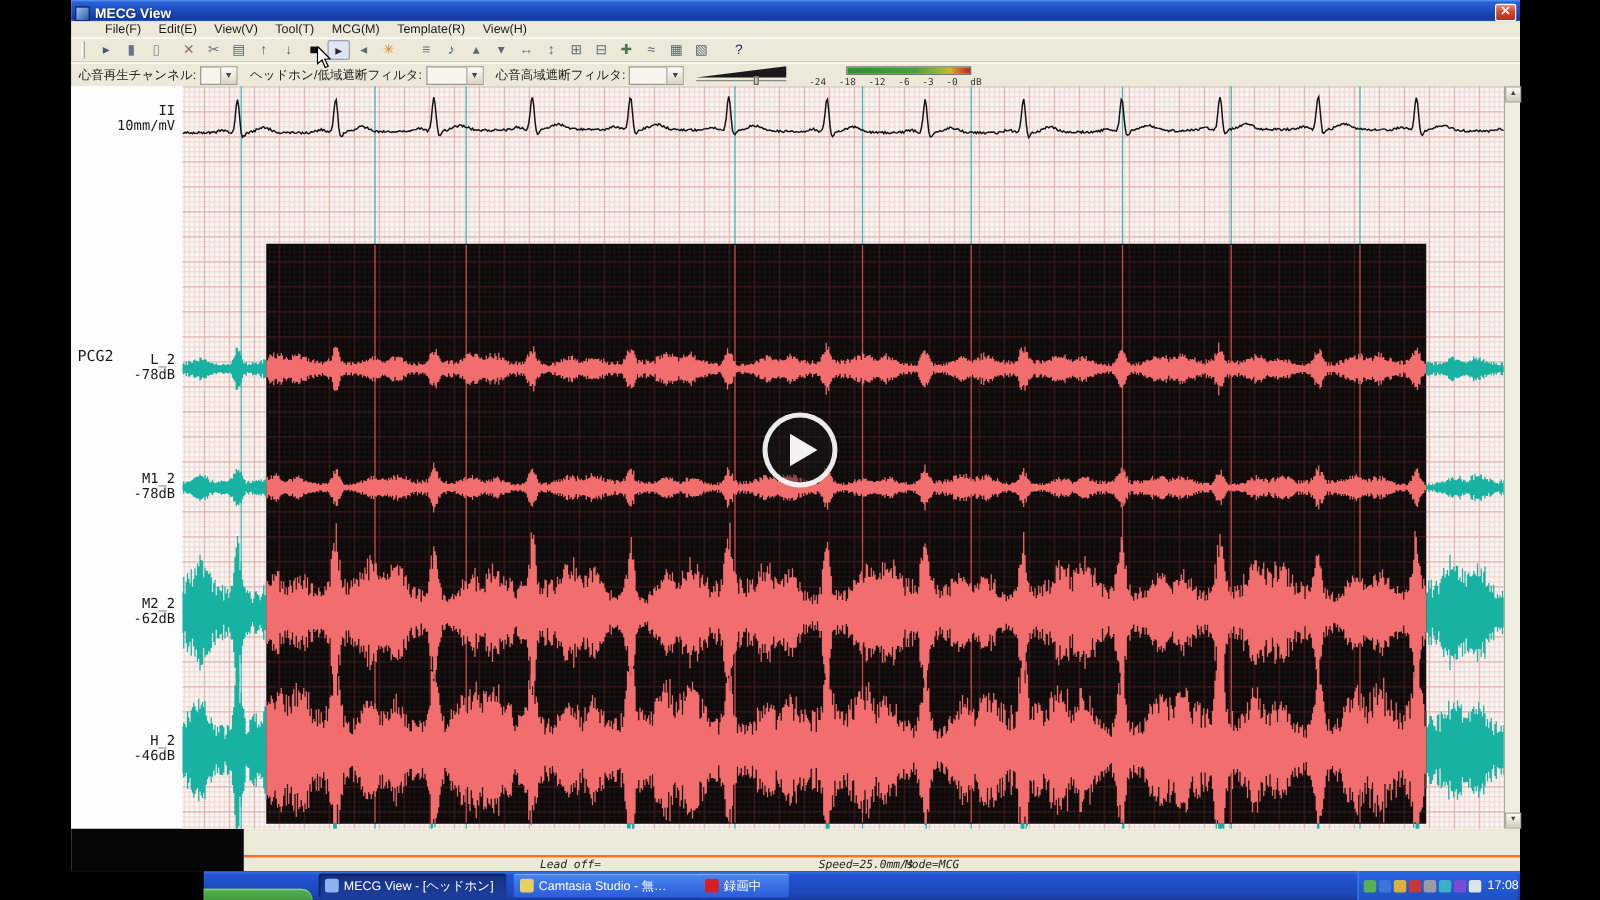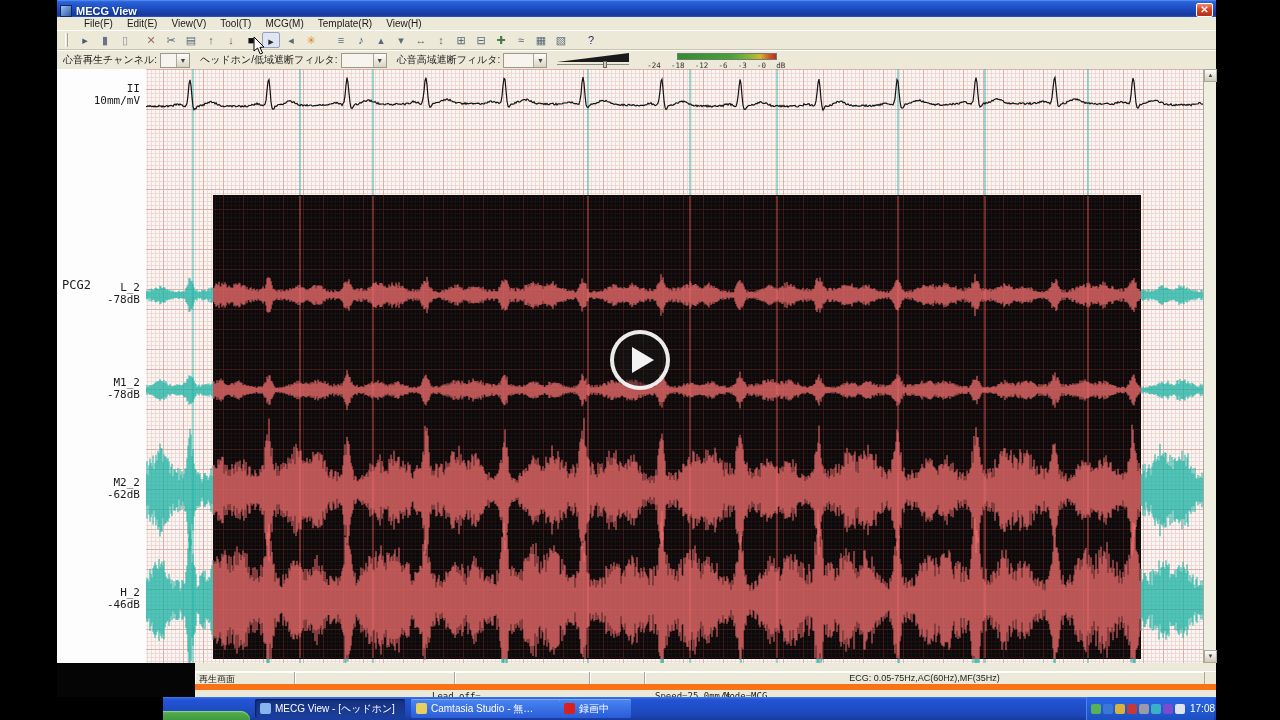--- a/index.html
+++ b/index.html
@@ -66,21 +66,21 @@
   .sb-btn { width:13px; height:13px; background:linear-gradient(180deg,#fdfdfb,#d0ccba);
     border:1px solid #aca899; font-size:6px; color:#444; text-align:center; line-height:11px; }
   .sb-btn.down { position:absolute; bottom:0; }
 
   
   #status-gap { position:absolute; left:0; top:663px; width:1159px; height:8px; background:#ece9d8; }
   #status-bar-1 { position:absolute; left:138px; top:671px; width:1021px; height:13px; background:#ece9d8;
     border-top:1px solid #fff; display:flex; font-size:9px; color:#222; }
   .sb-panel { border-right:1px solid #aca899; box-shadow:inset 1px 1px 0 #fff; padding:1px 4px; height:100%; }
   #status-bar-2 { position:absolute; left:138px; top:684px; width:1021px; height:13px; background:#ece9d8;
-    border-top:6px solid #f97316; font-size:9px; color:#222; }
+    border-top:2px solid #f97316; font-size:9px; color:#222;font-style:italic; }
   .sb2-item { position:absolute; top:1px; font-family:"DejaVu Sans Mono", monospace; font-size:9px; }
   #black-corner { position:absolute; left:0; top:663px; width:138px; height:34px; background:#050505; }
 
   
   #taskbar { position:absolute; left:0; top:697px; width:1280px; height:23px; background:#000; }
   #taskbar-blue { position:absolute; left:163px; top:0; width:1053px; height:23px;
     background:linear-gradient(180deg,#3a77e8 0%,#2254d6 12%,#1d47b8 80%,#173a9a 100%); }
   #start-button { position:absolute; left:0; top:14px; width:87px; height:38px;
     background:linear-gradient(180deg,#5aae52 0%,#379637 30%,#2a7c2c 85%,#1e601f 100%);
     border-radius:0 9px 9px 0; display:flex; align-items:center; padding-left:5px;
@@ -226,27 +226,20 @@
           </div>
         </div>
       <div id="v-scrollbar">
         <div class="sb-btn">▲</div>
         <div class="sb-btn down">▼</div>
       </div>
     </div>
 
     <div id="status-gap"></div>
 
-    <div id="status-bar-1">
-      <div class="sb-panel" style="width:100px">再生画面</div>
-      <div class="sb-panel" style="width:160px"></div>
-      <div class="sb-panel" style="width:135px"></div>
-      <div class="sb-panel" style="width:55px"></div>
-      <div class="sb-panel" style="width:560px; text-align:center">ECG: 0.05-75Hz,AC(60Hz),MF(35Hz)</div>
-    </div>
 
     <div id="status-bar-2">
       <span class="sb2-item" style="left:237px">Lead off=</span>
       <span class="sb2-item" style="left:460px">Speed=25.0mm/s</span>
       <span class="sb2-item" style="left:529px">Mode=MCG</span>
     </div>
 
     <div id="black-corner"></div>
   </div>
 

